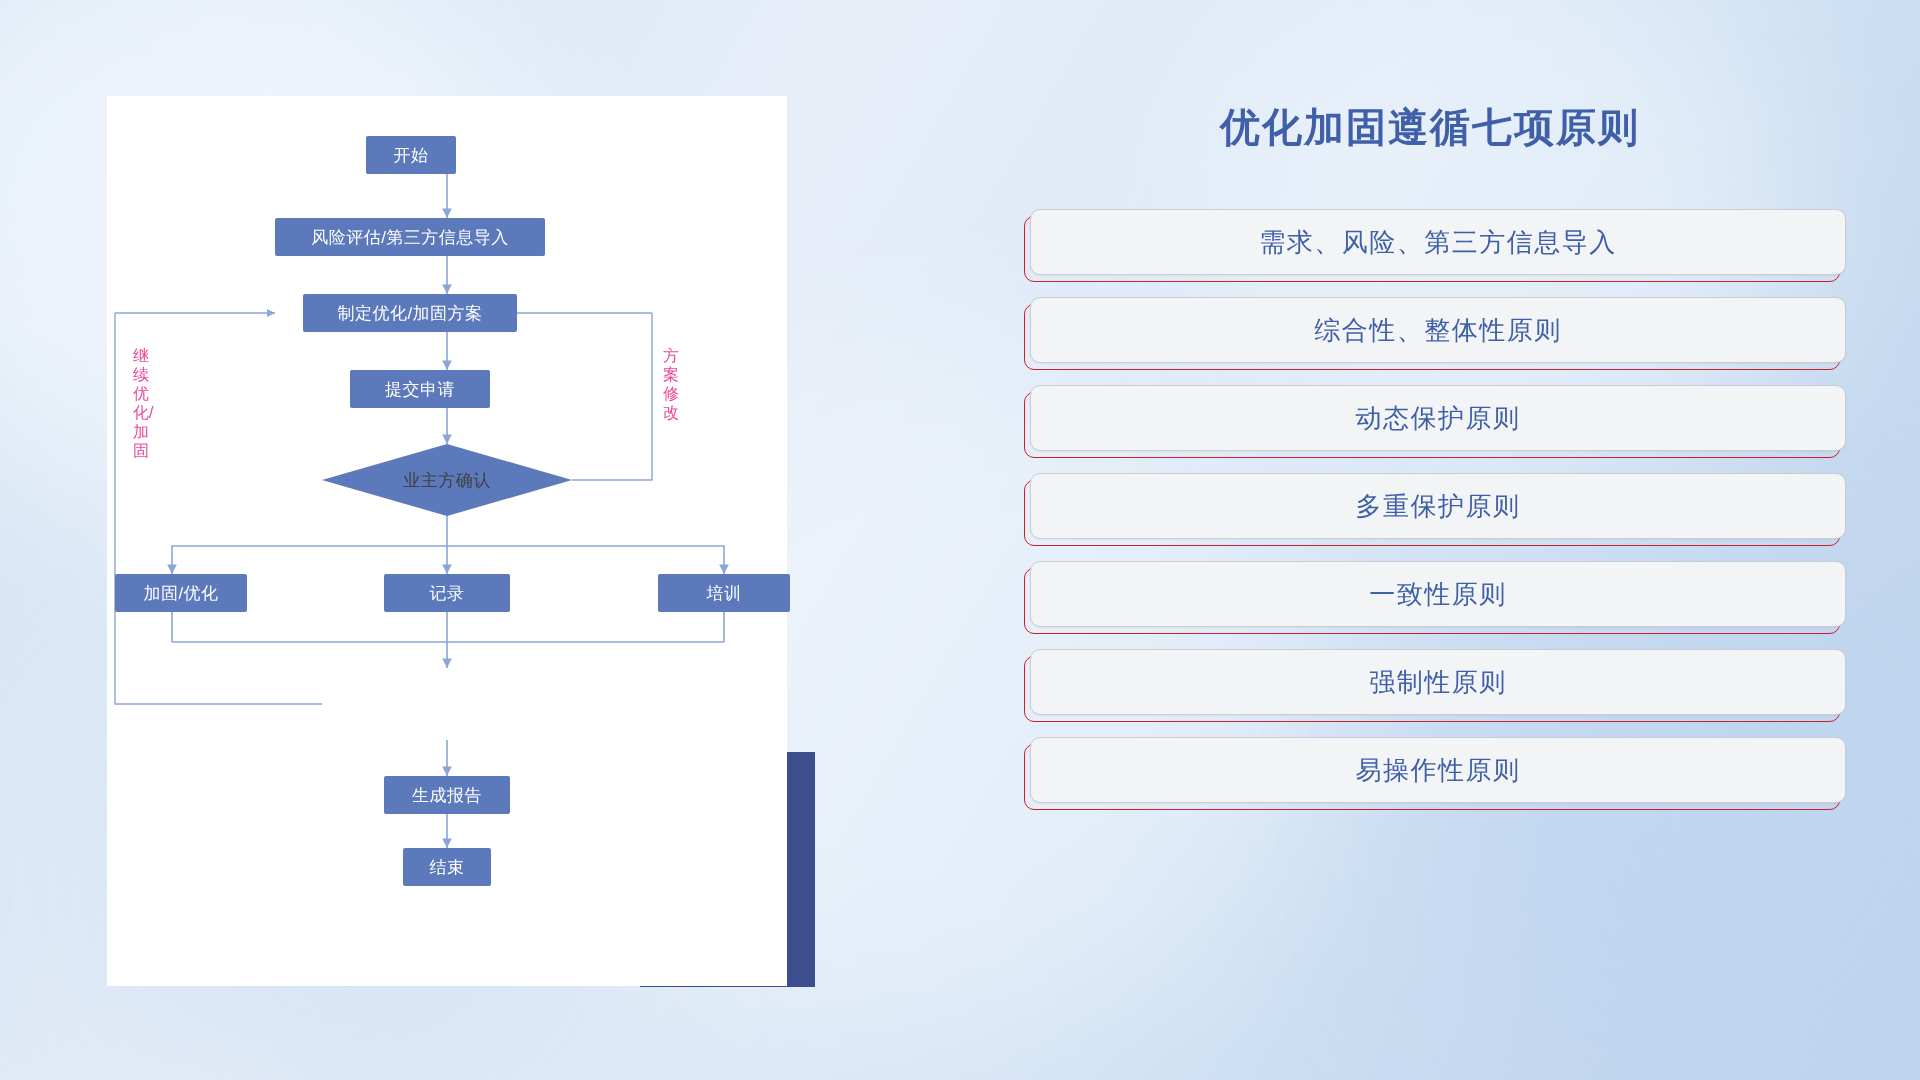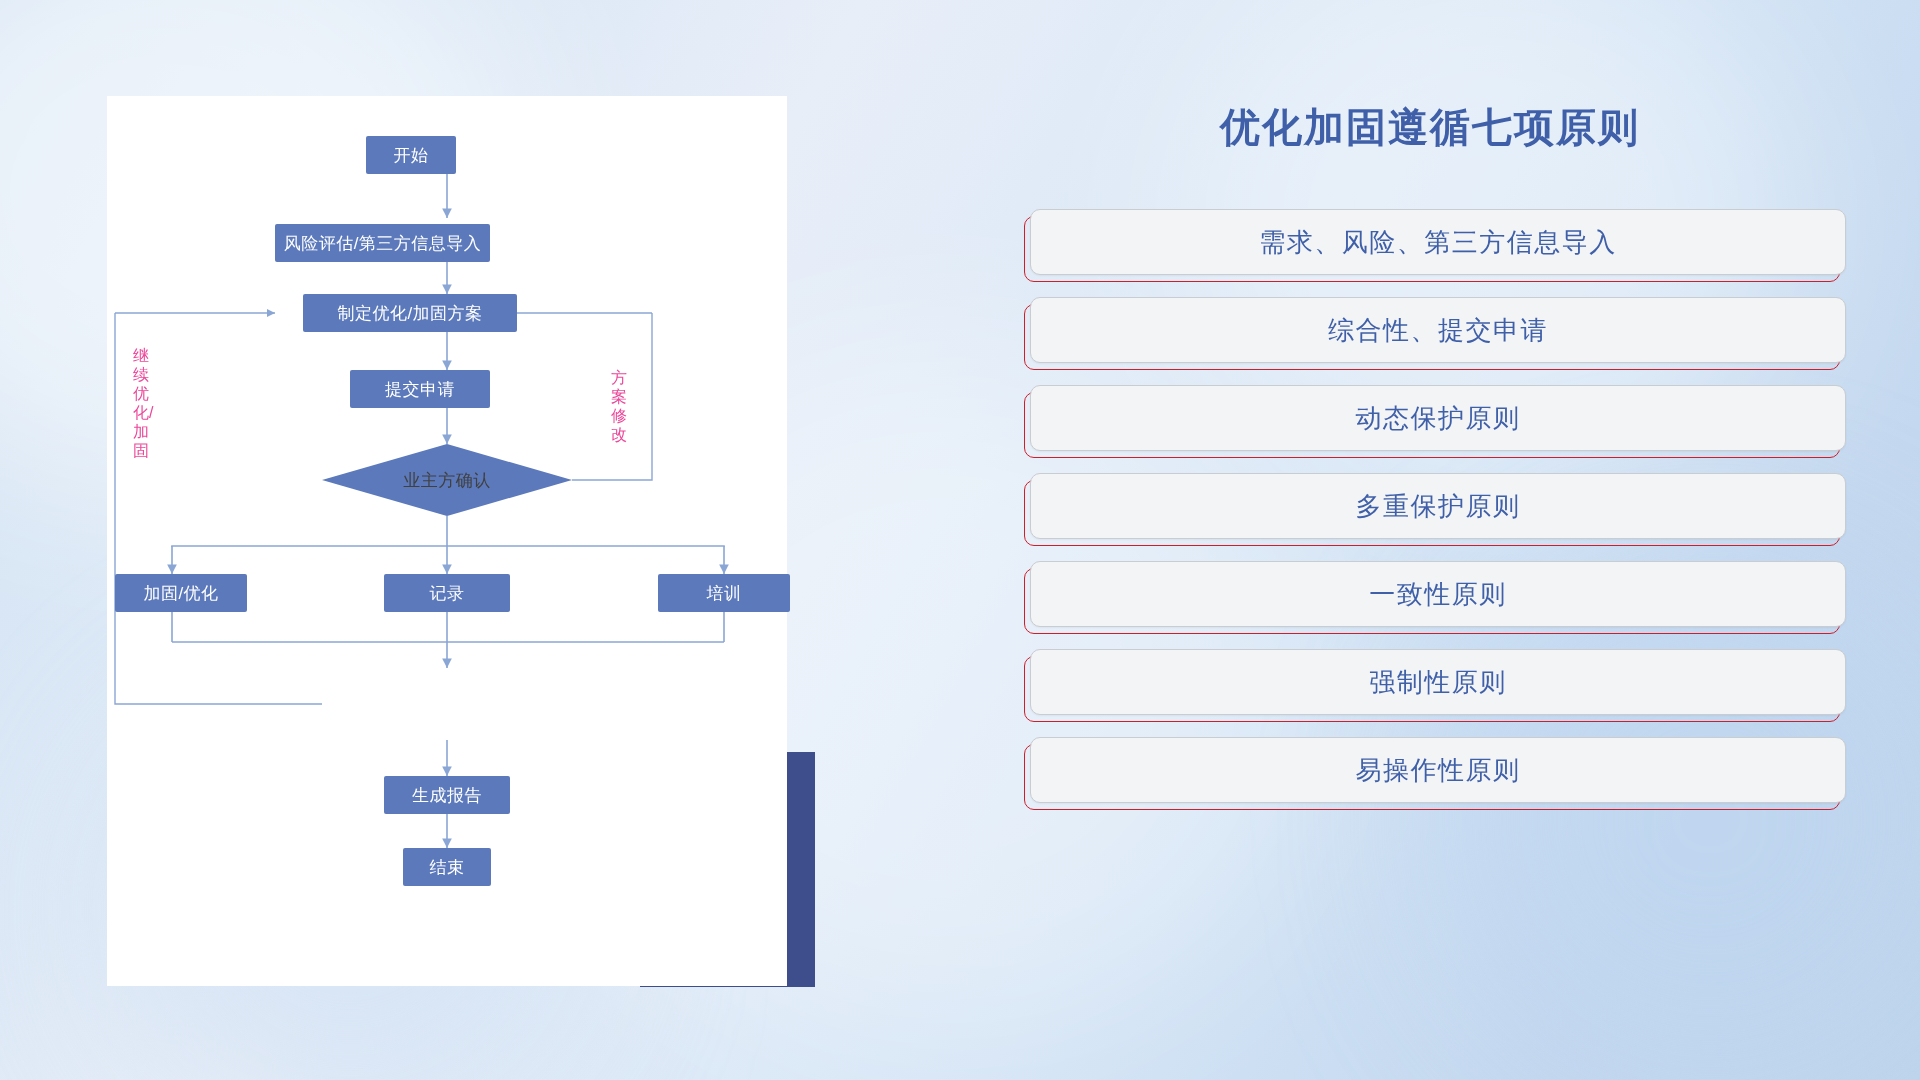--- a/index.html
+++ b/index.html
@@ -206,21 +206,21 @@
         <path d="M215,608 L8,608 L8,217"></path>
         <path d="M8,217 L168,217" marker-end="url(#arrow)"></path>
 
         <path d="M465,384 L545,384 L545,217"></path>
         <path d="M545,217 L400,217" marker-end="url(#arrow)"></path>
       </g>
     </svg>
 
     <div class="node rect" style="left:250px; top:40px; width:90px;margin-left:9px;">开始</div>
 
-    <div class="node rect" style="left:168px; top:128px; width:215px;">风险评估/第三方信息导入</div>
+    <div class="node rect" style="left:168px; top:122px; width:270px;">风险评估/第三方信息导入</div>
 
     <div class="node rect" style="left:196px; top:198px; width:214px;">制定优化/加固方案</div>
 
     <div class="node rect" style="left:243px; top:274px; width:140px;">提交申请</div>
 
     <div class="diamond-wrap" style="left:215px; top:348px;">
       <div class="diamond-shape"></div>
       <div class="diamond-label">业主方确认</div>
     </div>
 
@@ -230,37 +230,37 @@
 
     <div class="node rect" style="left:551px; top:478px; width:132px;">培训</div>
 
 
     <div class="node rect" style="left:277px; top:680px; width:126px;">生成报告</div>
 
     <div class="node rect" style="left:296px; top:752px; width:88px;">结束</div>
 
     <div class="side-label" style="left:26px; top:250px;">继续优化/加固</div>
 
-    <div class="side-label" style="left:504px; top:250px;margin-top:22px;">方案修改</div>
+    <div class="side-label" style="left:556px; top:250px;">方案修改</div>
 
   </div>
 </div>
 
 <div class="right-panel">
 
   <h1 class="panel-title">优化加固遵循七项原则</h1>
 
   <div class="principle">
     <div class="accent"></div>
     <div class="pill">需求、风险、第三方信息导入</div>
   </div>
 
   <div class="principle">
     <div class="accent"></div>
-    <div class="pill">综合性、提交申请</div>
+    <div class="pill">综合性、整体性原则</div>
   </div>
 
   <div class="principle">
     <div class="accent"></div>
     <div class="pill">动态保护原则</div>
   </div>
 
   <div class="principle">
     <div class="accent"></div>
     <div class="pill">多重保护原则</div>

